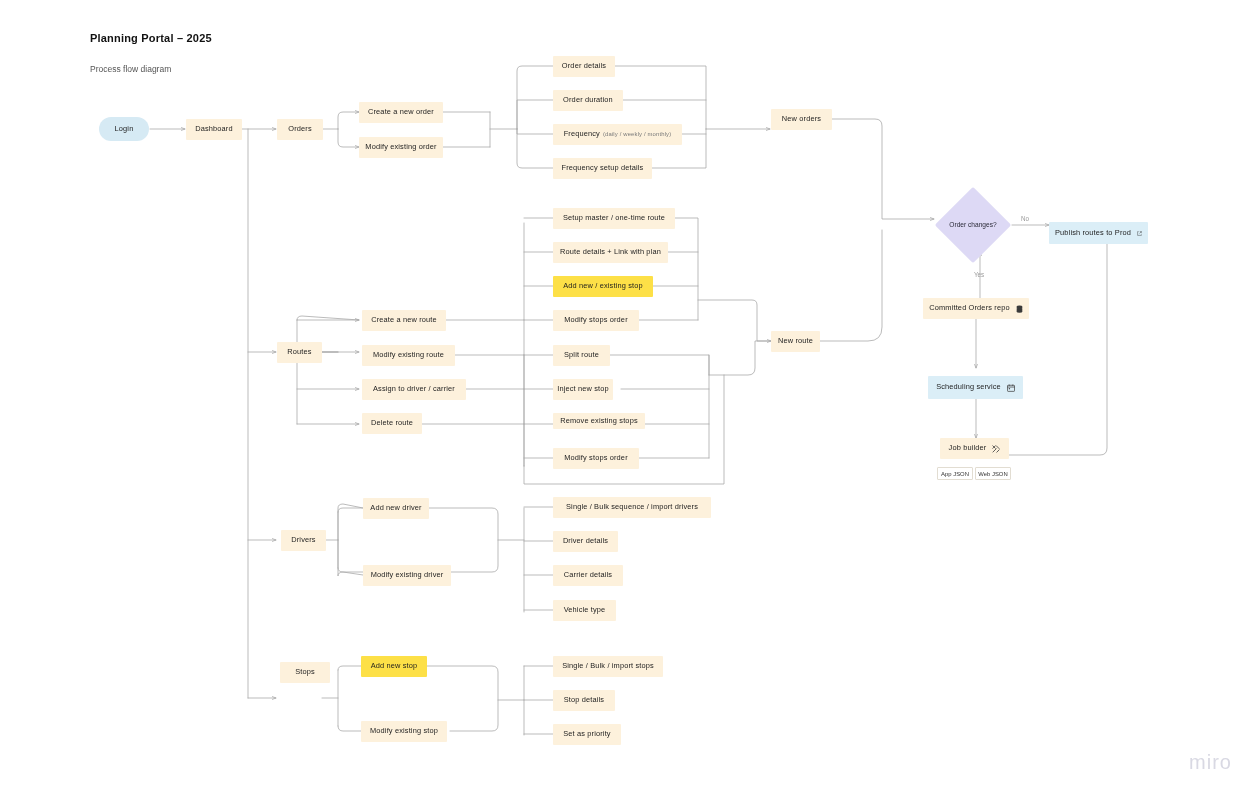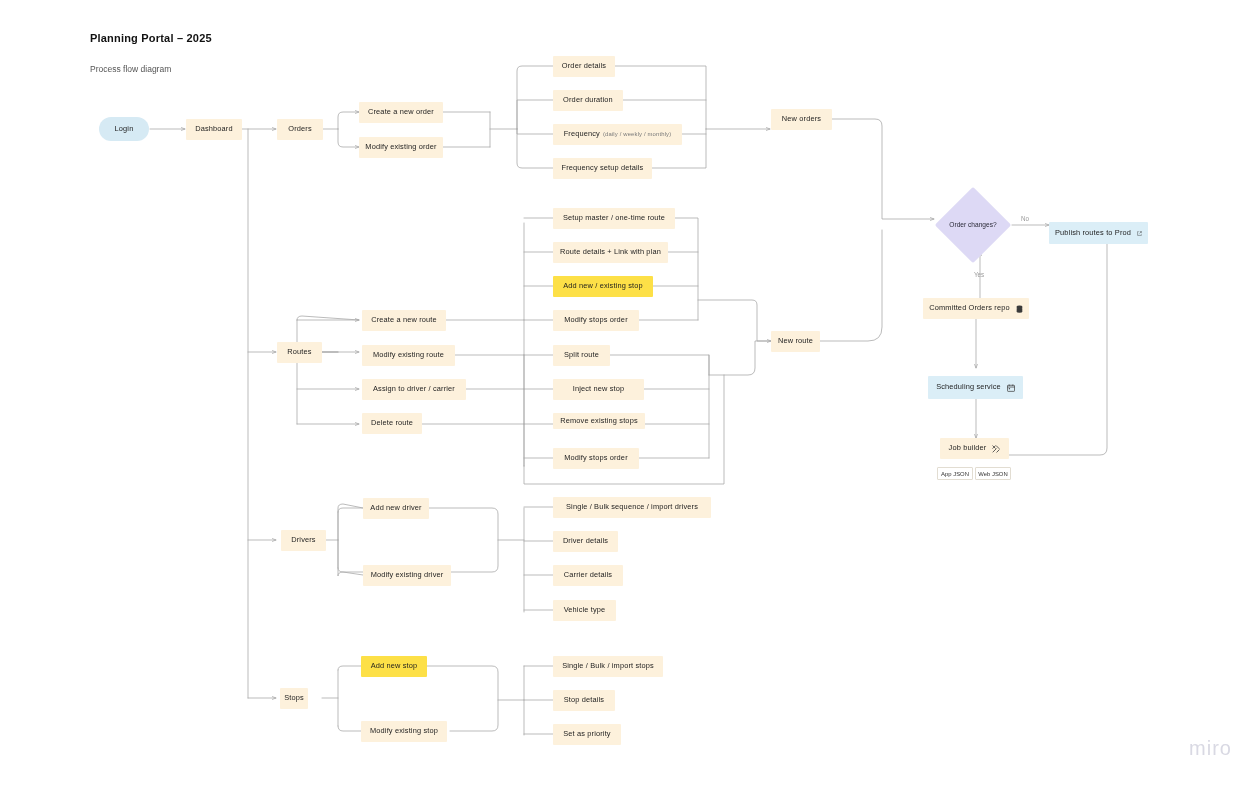--- a/index.html
+++ b/index.html
@@ -41,21 +41,21 @@
 
   .elabel{position:absolute;font-size:6.3px;color:#9a9a9a;}
 
   .tag{
     position:absolute;box-sizing:border-box;
     display:flex;align-items:center;justify-content:center;
     font-size:5.9px;color:#333;background:#ffffff;
     border:0.6px solid #e2ddd2;border-radius:1px;white-space:nowrap;
   }
 
-  .miro{position:absolute;right:24px;bottom:36px;font-size:20px;color:#d9d9e3;letter-spacing:1px;}
+  .miro{position:absolute;right:24px;bottom:22px;font-size:20px;color:#d9d9e3;letter-spacing:1px;}
 </style>
 </head>
 <body>
 
 <div id="canvas">
 
   <div class="hdr">
     <div class="t">Planning Portal – 2025</div>
     <div class="s">Process flow diagram</div>
   </div>
@@ -304,21 +304,21 @@
   <div class="node pink" style="left:553px;top:276px;width:100px;height:21px;">
     <span>Add new / existing stop</span>
   </div>
   <div class="node" style="left:553px;top:310px;width:86px;height:21px;">
     <span>Modify stops order</span>
   </div>
 
   <div class="node" style="left:553px;top:345px;width:57px;height:21px;">
     <span>Split route</span>
   </div>
-  <div class="node" style="left:553px;top:379px;width:91px;height:21px;text-align:right;">
+  <div class="node" style="left:553px;top:379px;width:60px;height:21px;text-align:right;">
     <span>Inject new stop</span>
   </div>
   <div class="node" style="left:553px;top:413px;width:92px;height:16px;">
     <span>Remove existing stops</span>
   </div>
   <div class="node" style="left:553px;top:448px;width:86px;height:21px;">
     <span>Modify stops order</span>
   </div>
 
   <div class="node" style="left:771px;top:331px;width:49px;height:21px;">
@@ -340,21 +340,21 @@
   <div class="node" style="left:553px;top:531px;width:65px;height:21px;">
     <span>Driver details</span>
   </div>
   <div class="node" style="left:553px;top:565px;width:70px;height:21px;">
     <span>Carrier details</span>
   </div>
   <div class="node" style="left:553px;top:600px;width:63px;height:21px;">
     <span>Vehicle type</span>
   </div>
 
-  <div class="node" style="left:280px;top:688px;width:28px;height:21px;">
+  <div class="node" style="left:280px;top:662px;width:50px;height:21px;">
     <span>Stops</span>
   </div>
   <div class="node pink" style="left:361px;top:656px;width:66px;height:21px;">
     <span>Add new stop</span>
   </div>
   <div class="node" style="left:361px;top:721px;width:86px;height:21px;">
     <span>Modify existing stop</span>
   </div>
   <div class="node" style="left:553px;top:656px;width:110px;height:21px;">
     <span>Single / Bulk / import stops</span>

